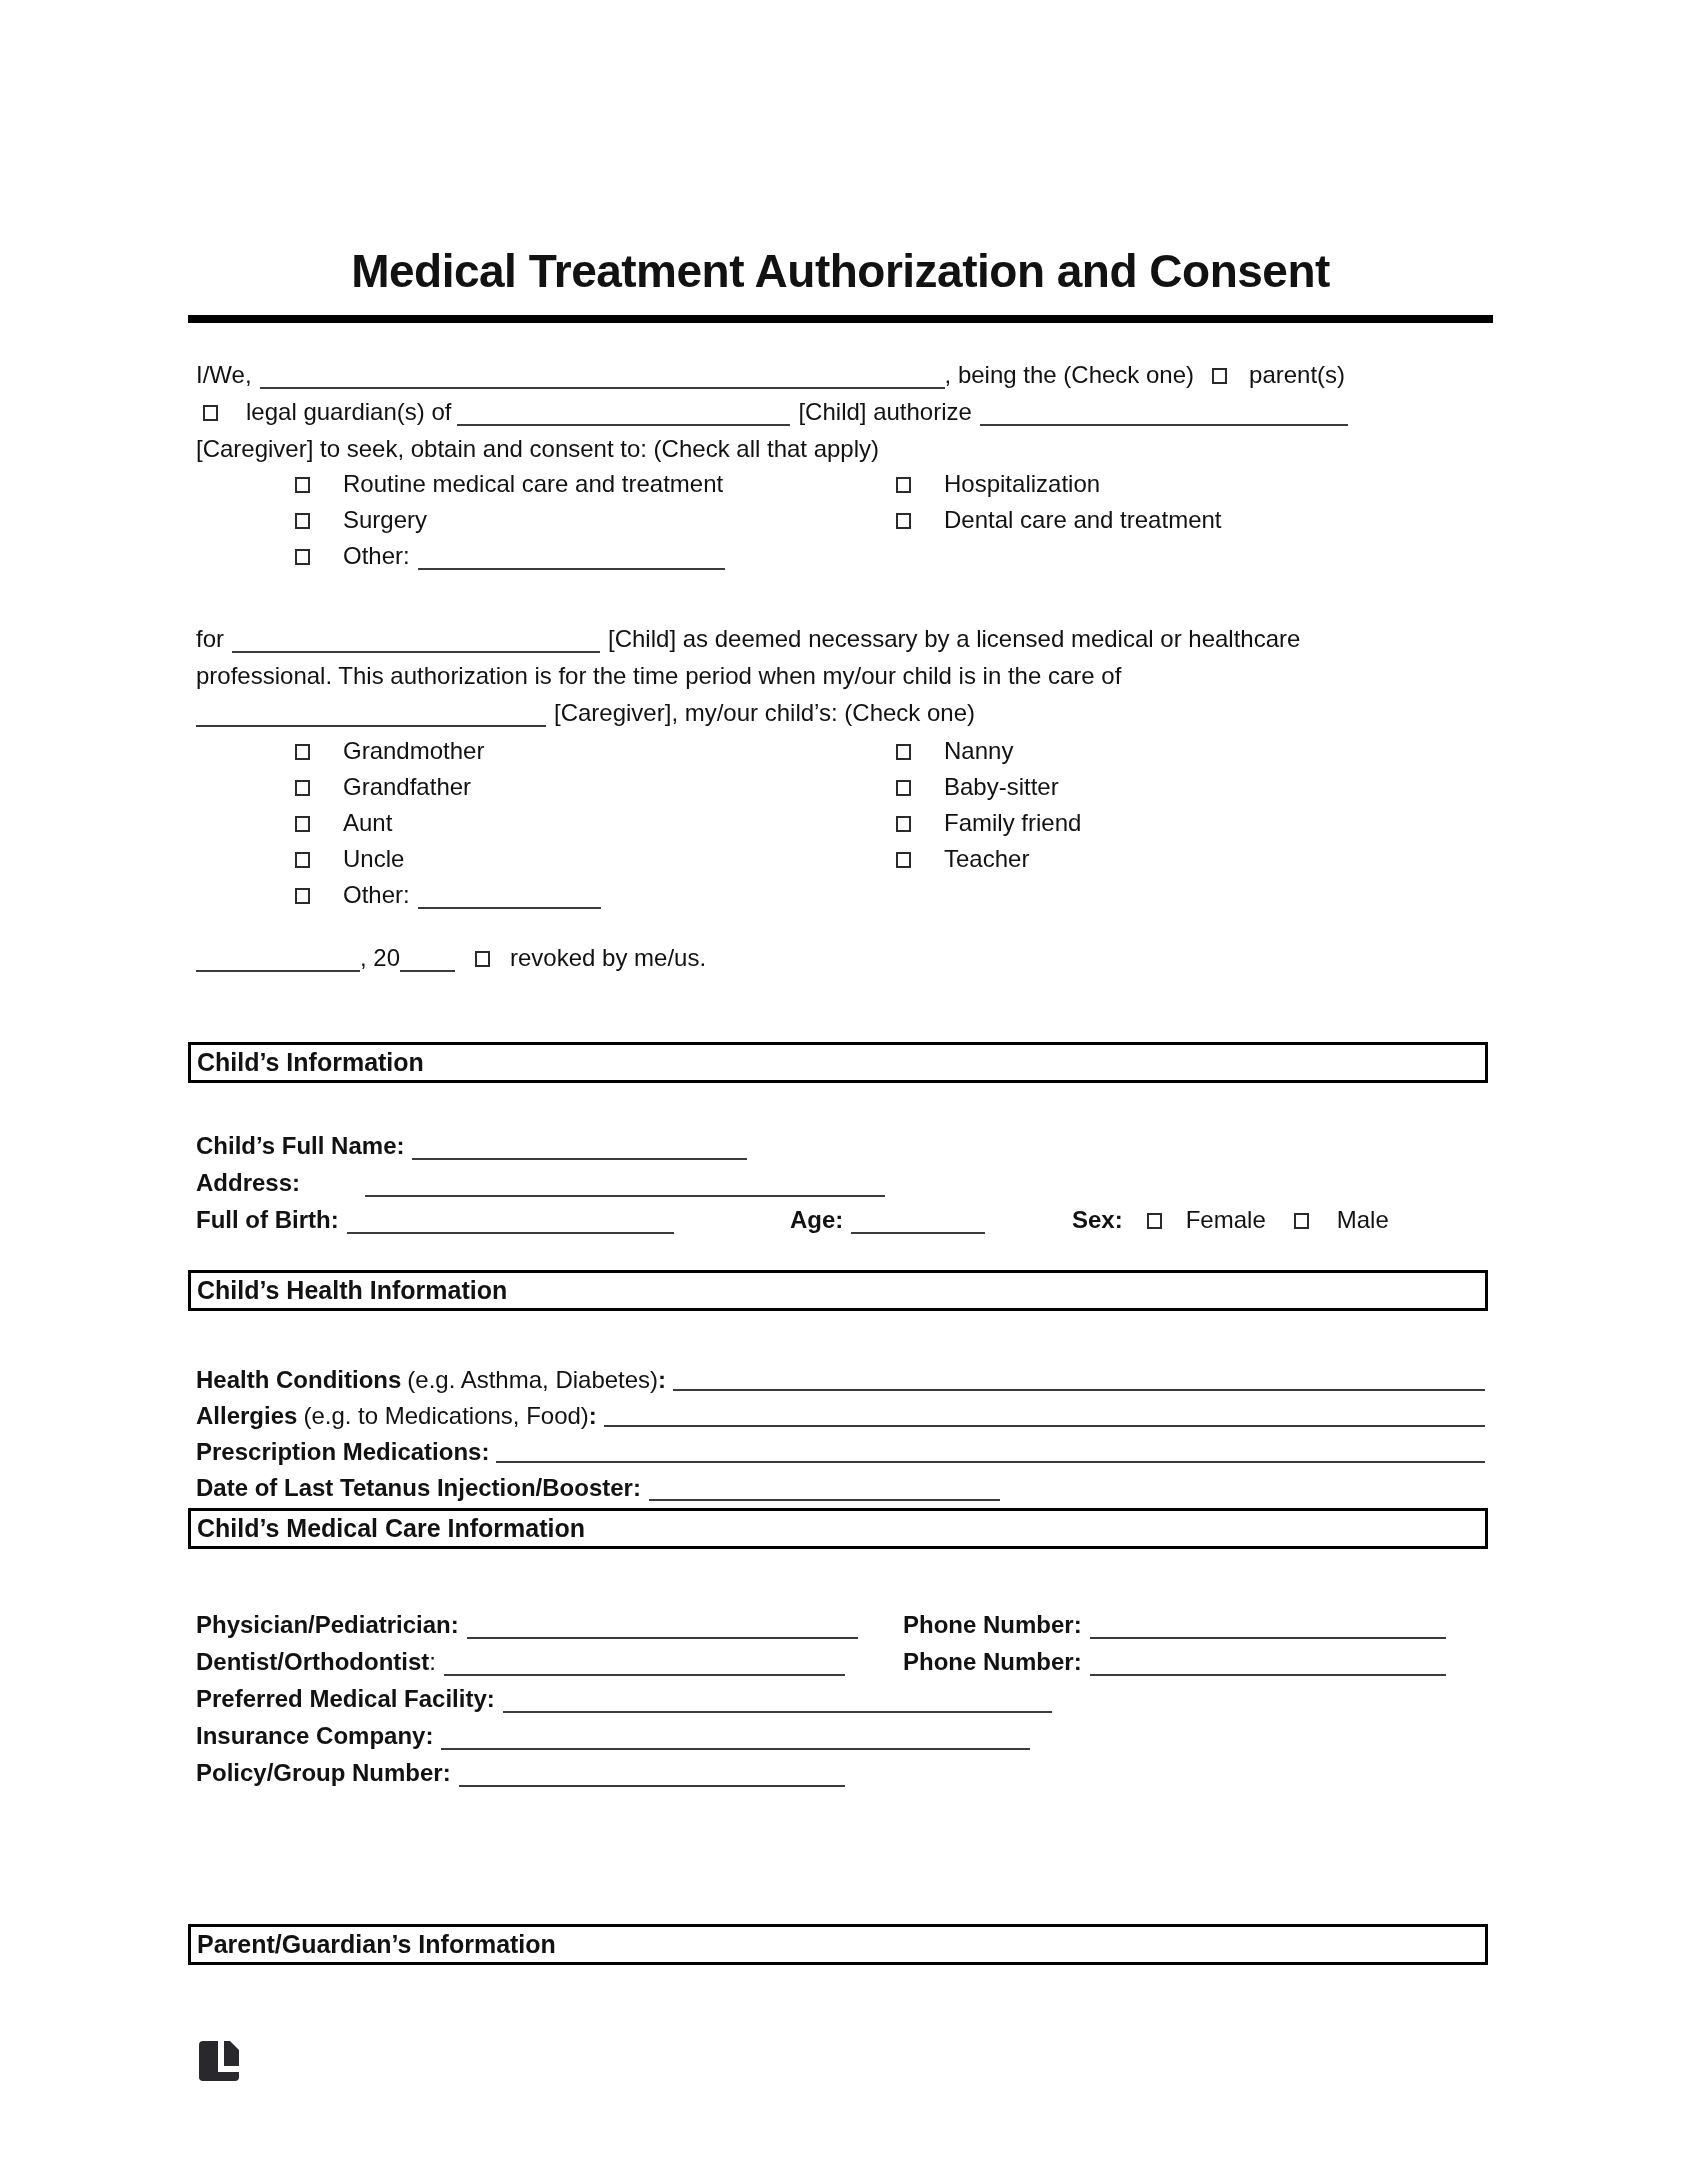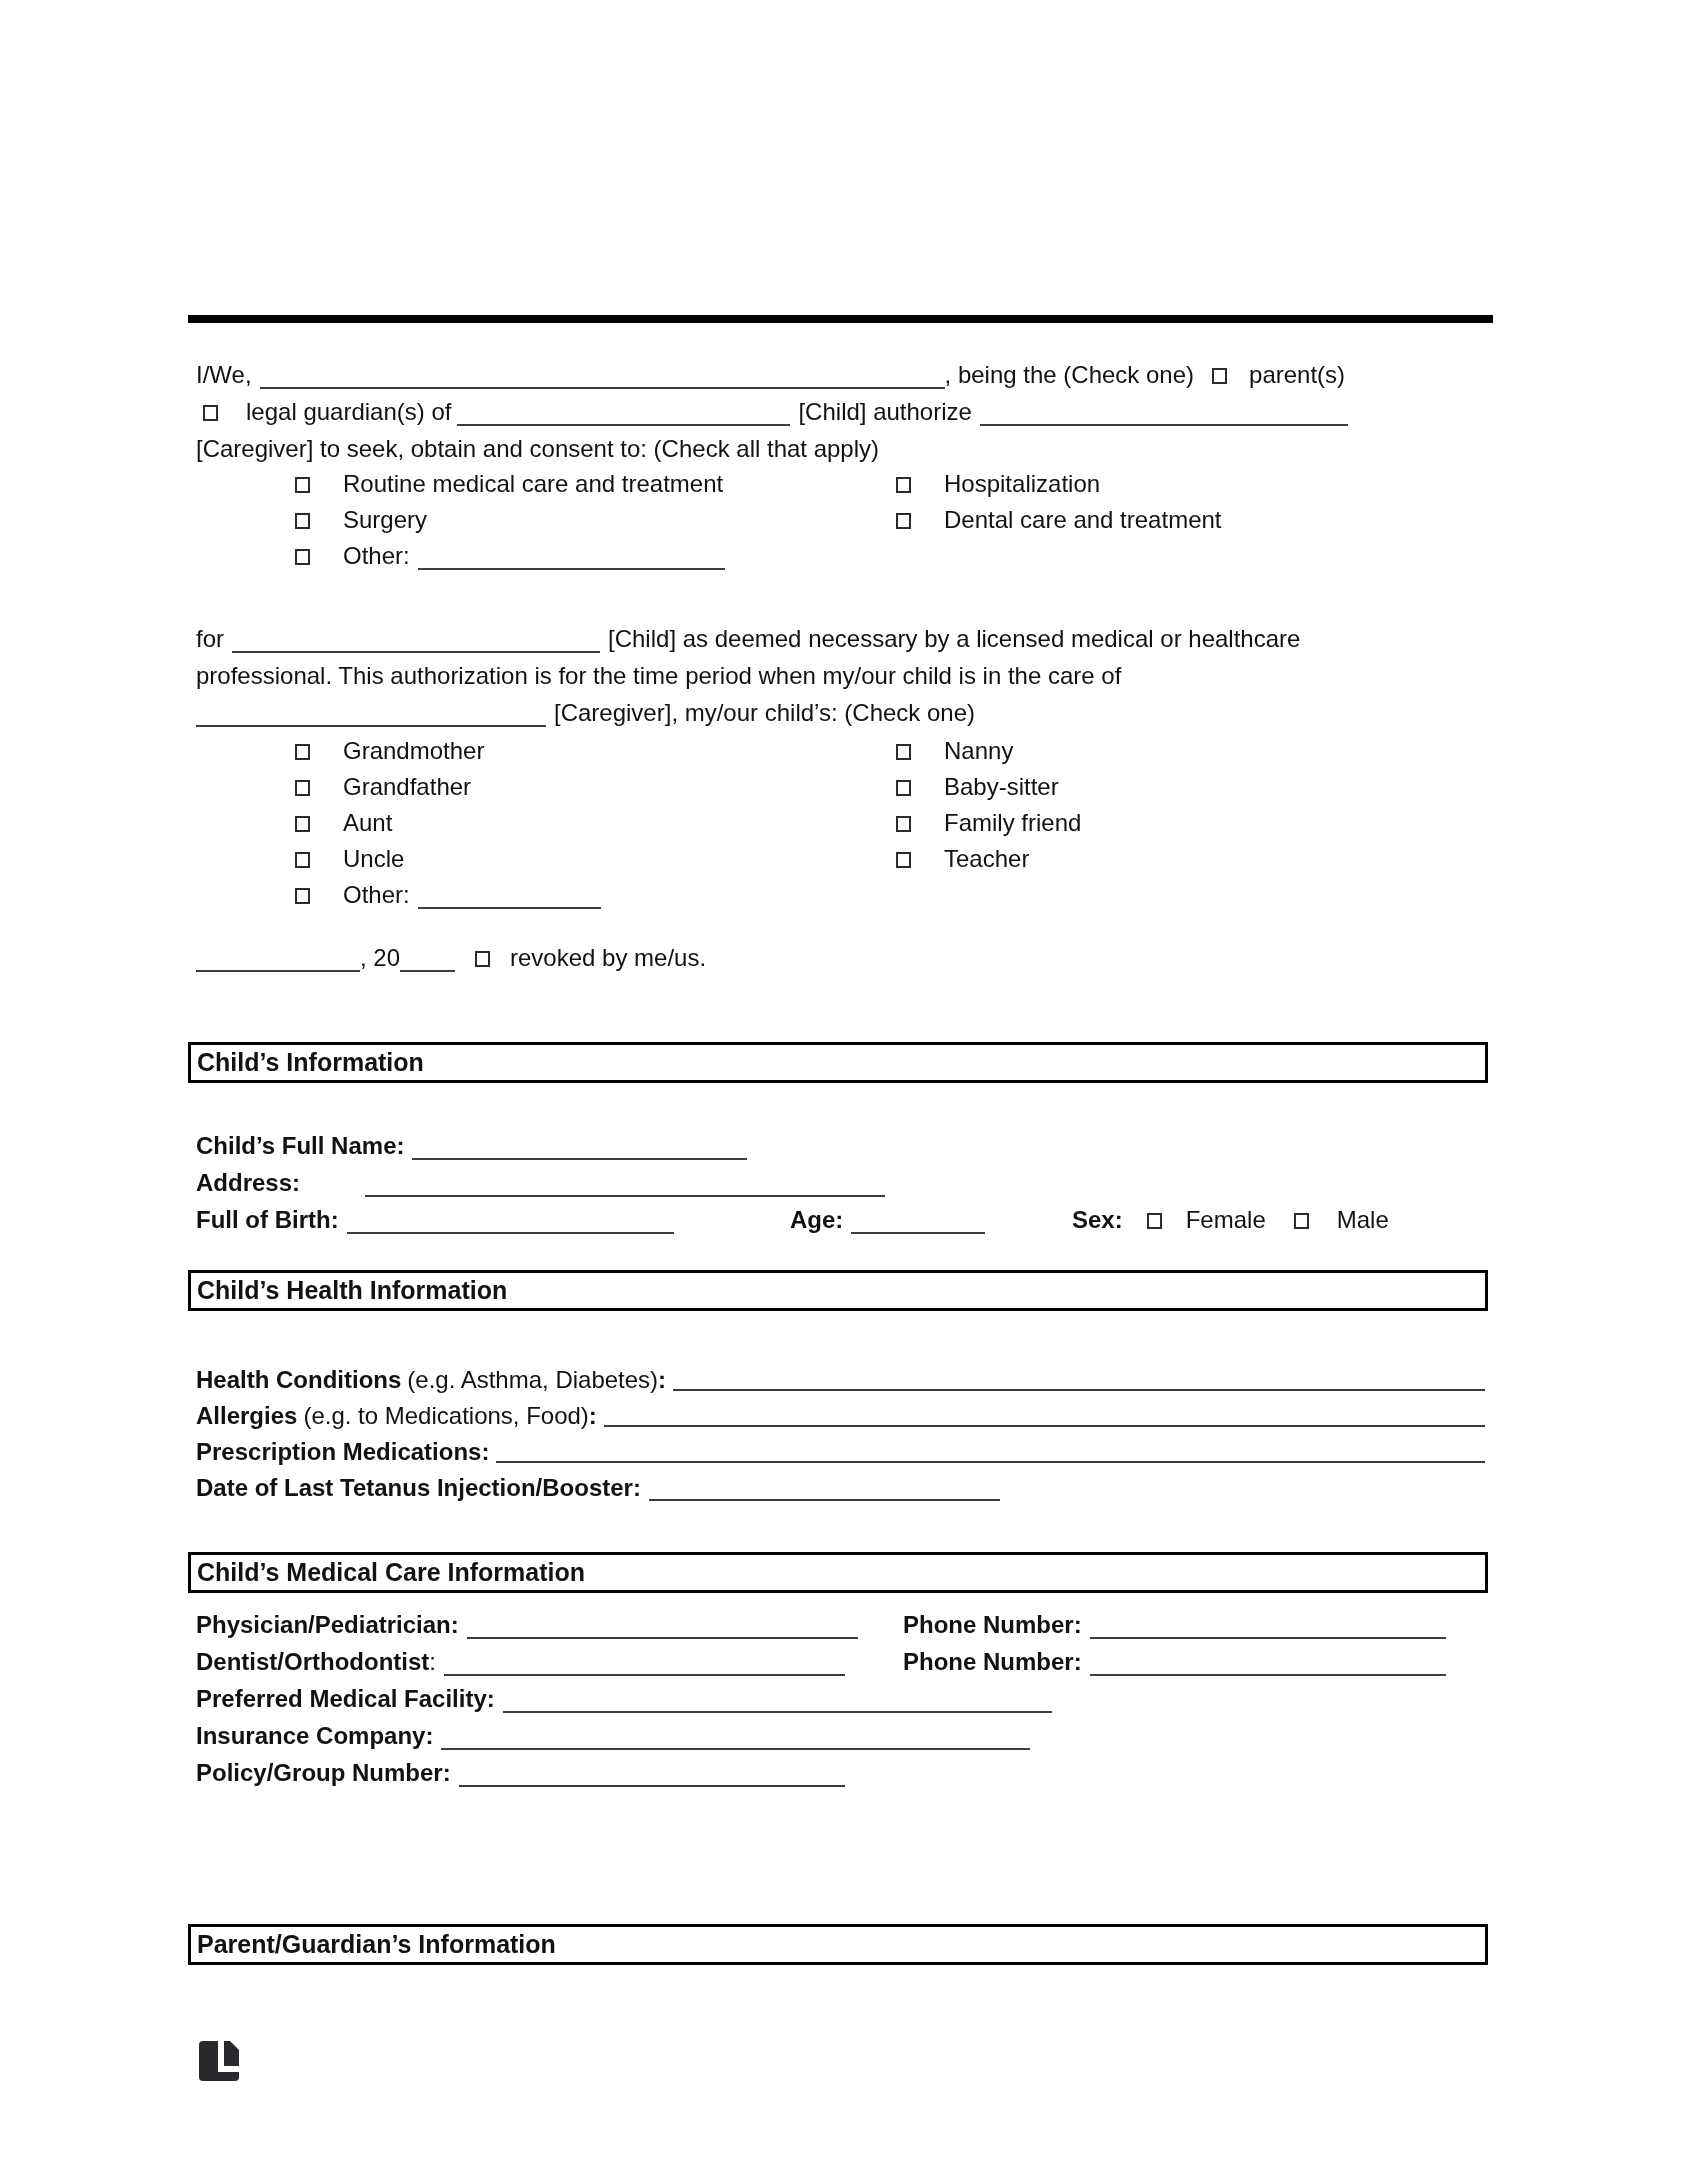--- a/index.html
+++ b/index.html
@@ -79,20 +79,21 @@
   .ml6{margin-left:6px;} .ml8{margin-left:8px;} .ml20{margin-left:20px;} .ml24{margin-left:24px;text-align:center;}
   .ml28{margin-left:28px;} .mr28{margin-right:28px;}
 
   .logo { left:199px; top:2041px; width:40px; height:40px; }
 </style>
 </head>
 <body>
 
 <div class="page">
 
+  <div class="abs doc-title">Medical Treatment Authorization and Consent</div>
   <div class="abs title-rule"></div>
 
   <div class="abs para" style="left:196px; top:356px; width:1297px;">
     <div class="nw">
       <span>I/We,</span><span class="bl ml8" style="width:685px;"></span><span>, being the (Check one)</span><span class="cb" style="margin:0 22px 0 18px;"></span><span>parent(s)</span>
     </div>
     <div class="nw">
       <span class="cb mr28" style="margin-left:7px;"></span><span>legal guardian(s) of</span><span class="bl ml6" style="width:333px;"></span><span class="ml8">[Child] authorize</span><span class="bl ml8" style="width:368px;"></span>
     </div>
     <div class="nw">[Caregiver] to seek, obtain and consent to: (Check all that apply)</div>
@@ -188,21 +189,21 @@
     <div class="hrow">
       <span class="b">Prescription Medications:</span>
         <span class="hfill"></span>
     </div>
     <div class="hrow">
       <span class="b">Date of Last Tetanus Injection/Booster:</span>
         <span class="bl ml8" style="width:351px; align-self:flex-end; margin-bottom:5px;"></span>
     </div>
   </div>
 
-  <div class="abs sec-box" style="top:1552px;">Child’s Medical Care Information</div>
+  <div class="abs sec-box" style="top:1508px;">Child’s Medical Care Information</div>
 
   <div class="abs field-rows" style="left:196px; top:1606px; width:1289px;">
     <div class="frow">
       <span class="b">Physician/Pediatrician:</span><span class="bl ml8" style="width:391px;"></span>
       <span class="mcol2">
         <span class="b">Phone Number:</span><span class="bl ml8" style="width:356px;"></span>
       </span>
     </div>
     <div class="frow">
       <span class="b">Dentist/Orthodontist</span><span>:</span><span class="bl ml8" style="width:401px;"></span>

